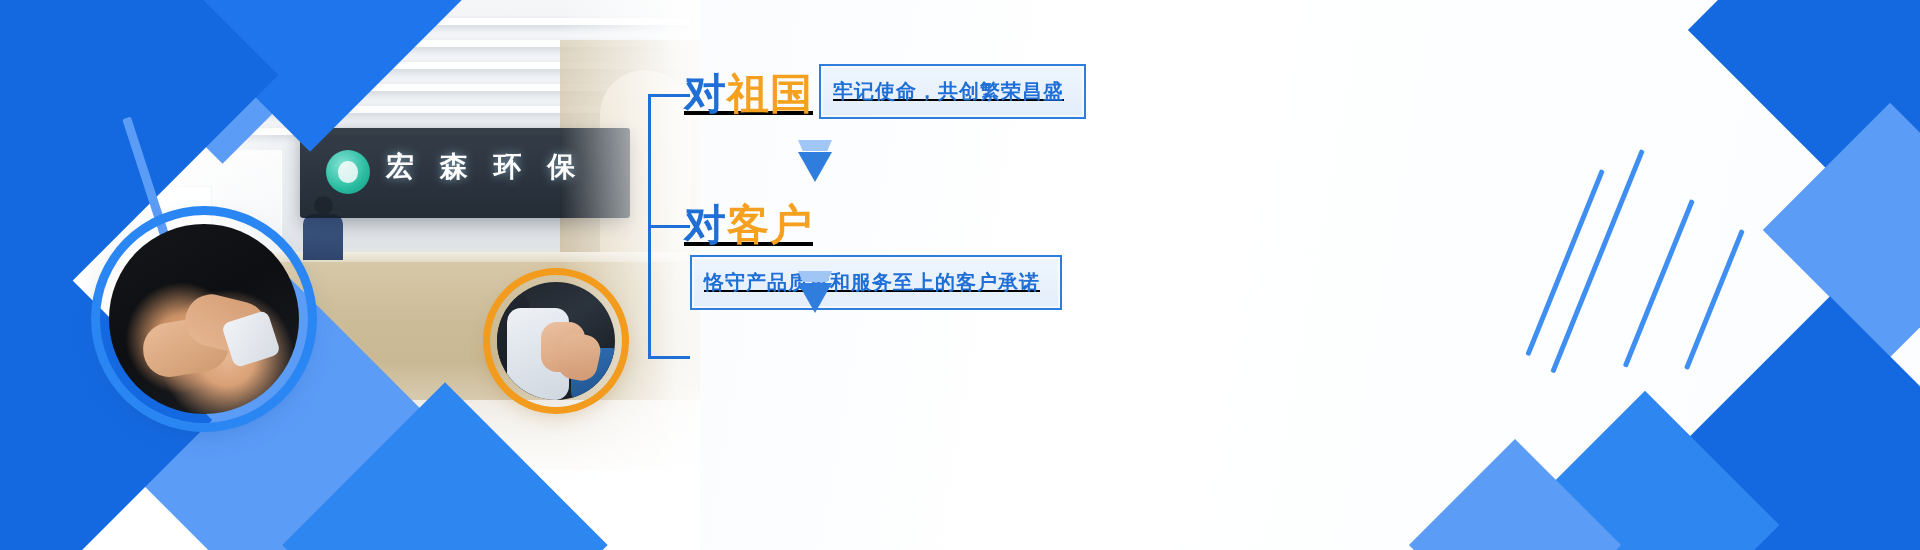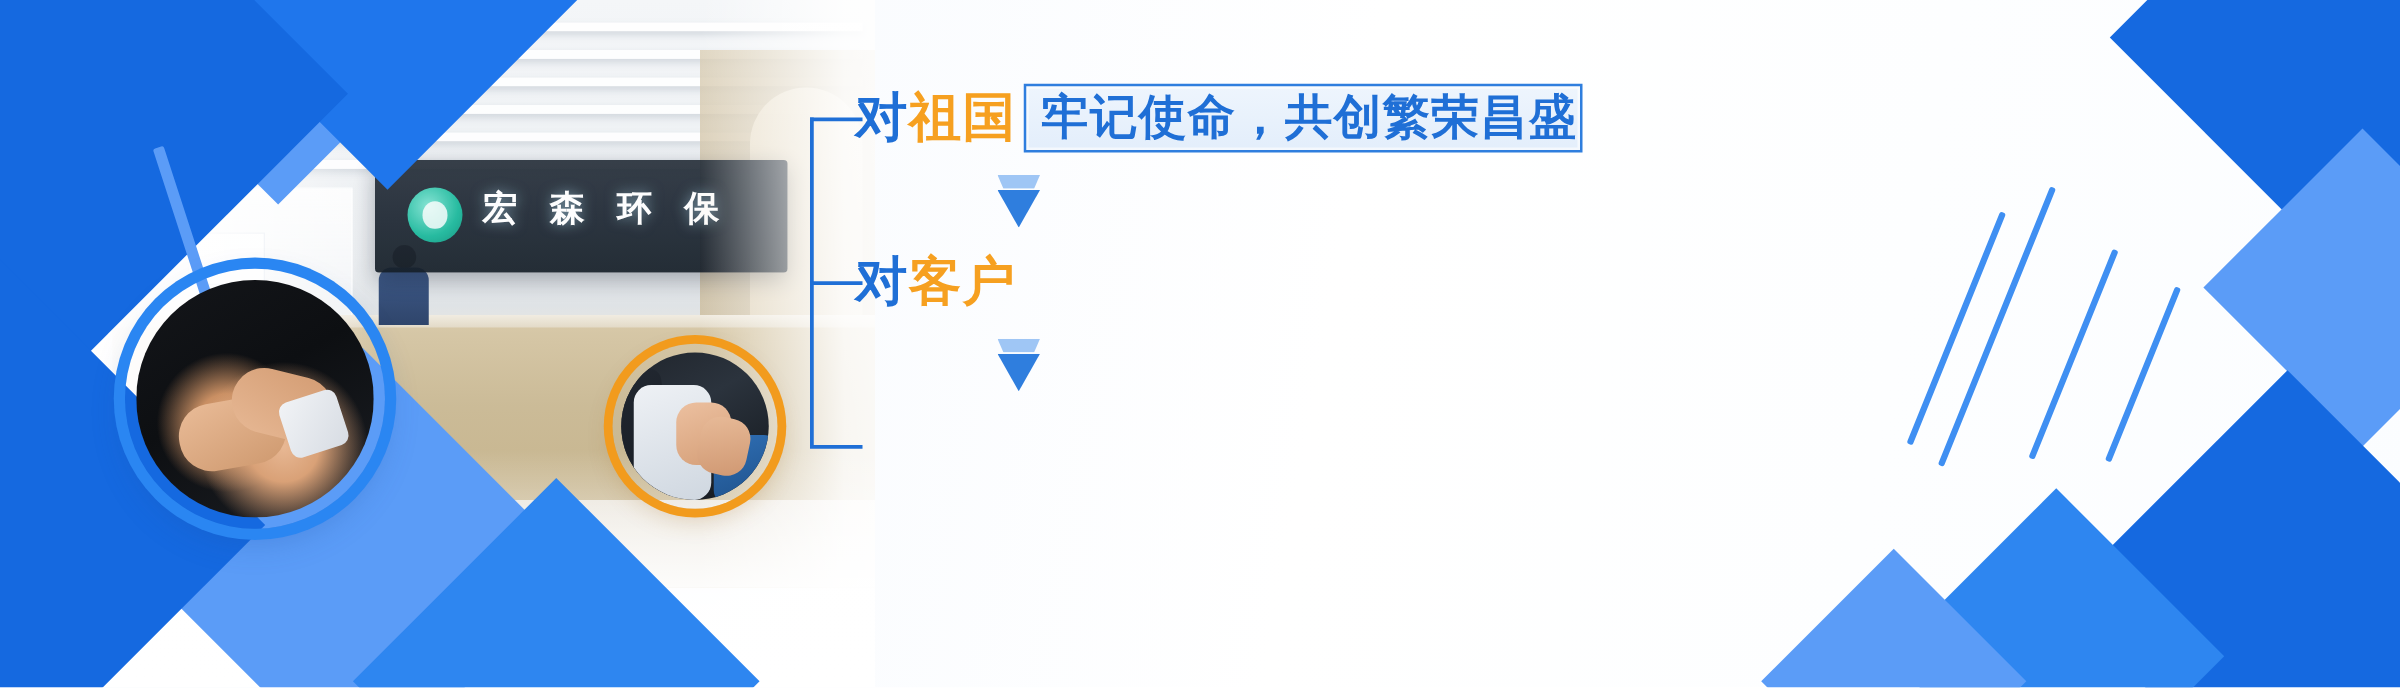--- a/index.html
+++ b/index.html
@@ -134,33 +134,33 @@
 
   
   .content{position:absolute;left:648px;top:78px;width:760px;height:330px;}
   .tree{position:absolute;left:0;top:0;width:44px;height:296px;}
   .tree-v{position:absolute;left:0;top:16px;width:3px;height:264px;background:#1f6fd6;}
   .tree-h{position:absolute;left:0;width:42px;height:3px;background:#1f6fd6;}
   .th1{top:16px;}
   .th2{top:147px;}
   .th3{top:278px;}
 
-  .row{position:absolute;left:36px;display:flex;align-items:center;white-space:nowrap;}
+  .row{position:absolute;left:36px;display:flex;align-items:flex-start;white-space:nowrap;text-decoration:underline;}
   .r1{top:-14px;}
   .r2{top:117px;flex-direction:column;}
   .r3{top:248px;}
 
   .lead{font-size:42px;font-weight:700;letter-spacing:1px;line-height:60px;}
   .lead .b{color:#1f6fd6;}
   .lead .o{color:#f6a020;}
 
   .phrase{
     margin-left:6px;
-    font-size:38px;font-weight:700;color:#1f6fd6;letter-spacing:1px;
-    padding:5px 2px 6px 12px;line-height:40px;
+    font-size:20px;font-weight:700;color:#1f6fd6;letter-spacing:1px;
+    padding:5px 20px 6px 12px;line-height:40px;
     background:linear-gradient(180deg,#eef5fd 0%,#e3eefb 100%);
     border:2px solid #2f7ede;
     box-shadow:inset 0 0 0 2px rgba(255,255,255,.6);
   }
 
   .arrow{position:absolute;left:148px;width:38px;height:42px;}
   .arrow .cap{position:absolute;left:2px;top:0;width:34px;height:11px;
     background:#9fc6f5;clip-path:polygon(0 0,100% 0,86% 100%,14% 100%);}
   .arrow .tri{position:absolute;left:2px;top:12px;width:34px;height:30px;
     background:#2f7ede;clip-path:polygon(0 0,100% 0,50% 100%);}
@@ -262,20 +262,21 @@
 
     <div class="arrow a1">
       <div class="cap"></div>
         <div class="tri"></div>
     </div>
 
     <div class="row r2">
       <div class="lead">
         <span class="b">对</span><span class="o">客户</span>
       </div>
+      <div class="phrase">恪守产品质量和服务至上的客户承诺</div>
     </div>
 
     <div class="arrow a2">
       <div class="cap"></div>
         <div class="tri"></div>
     </div>
 
 
   </div>
 </div>

